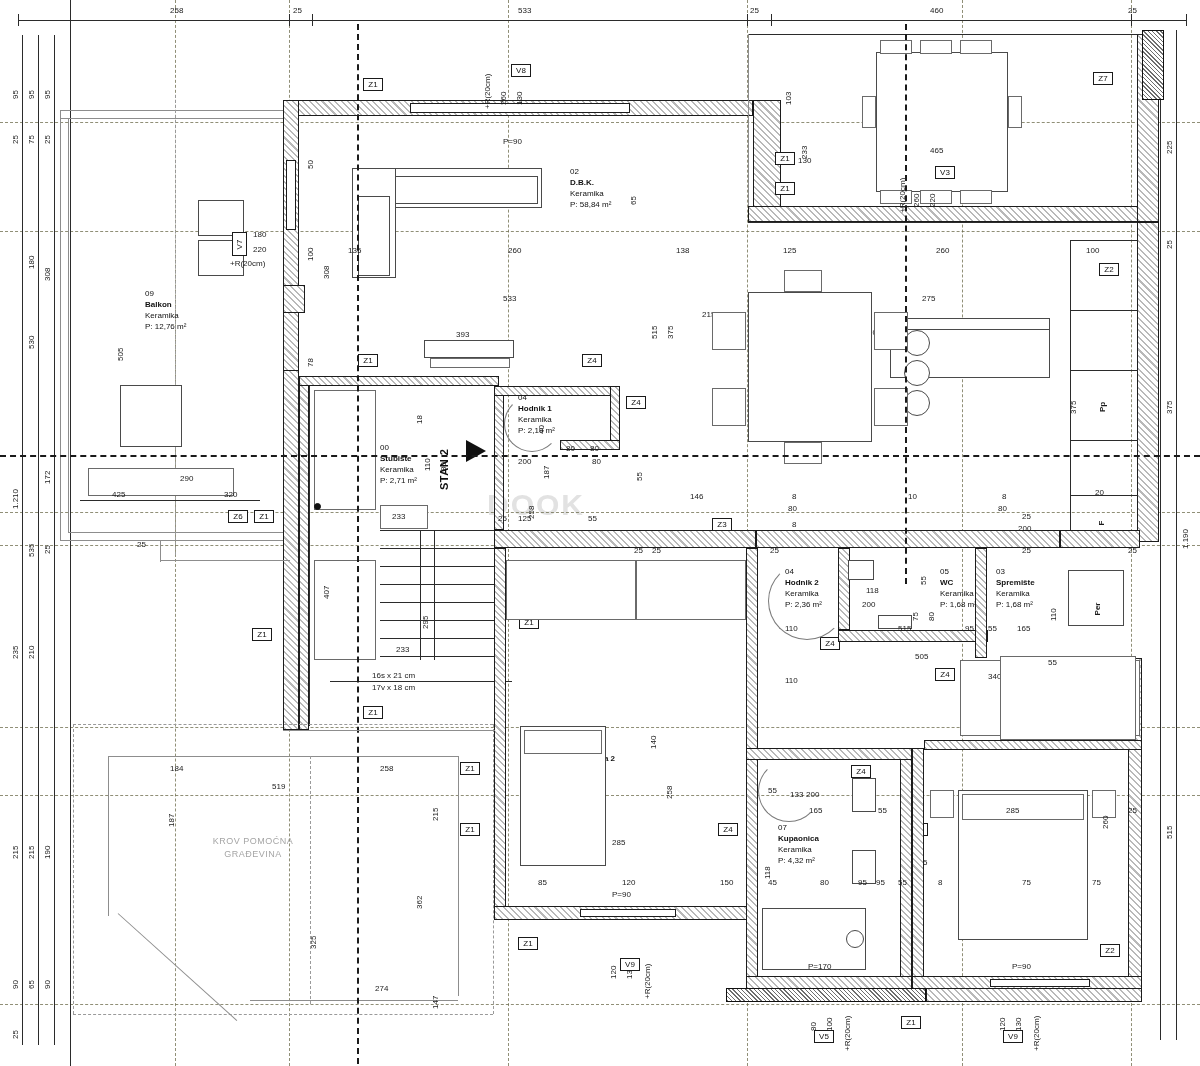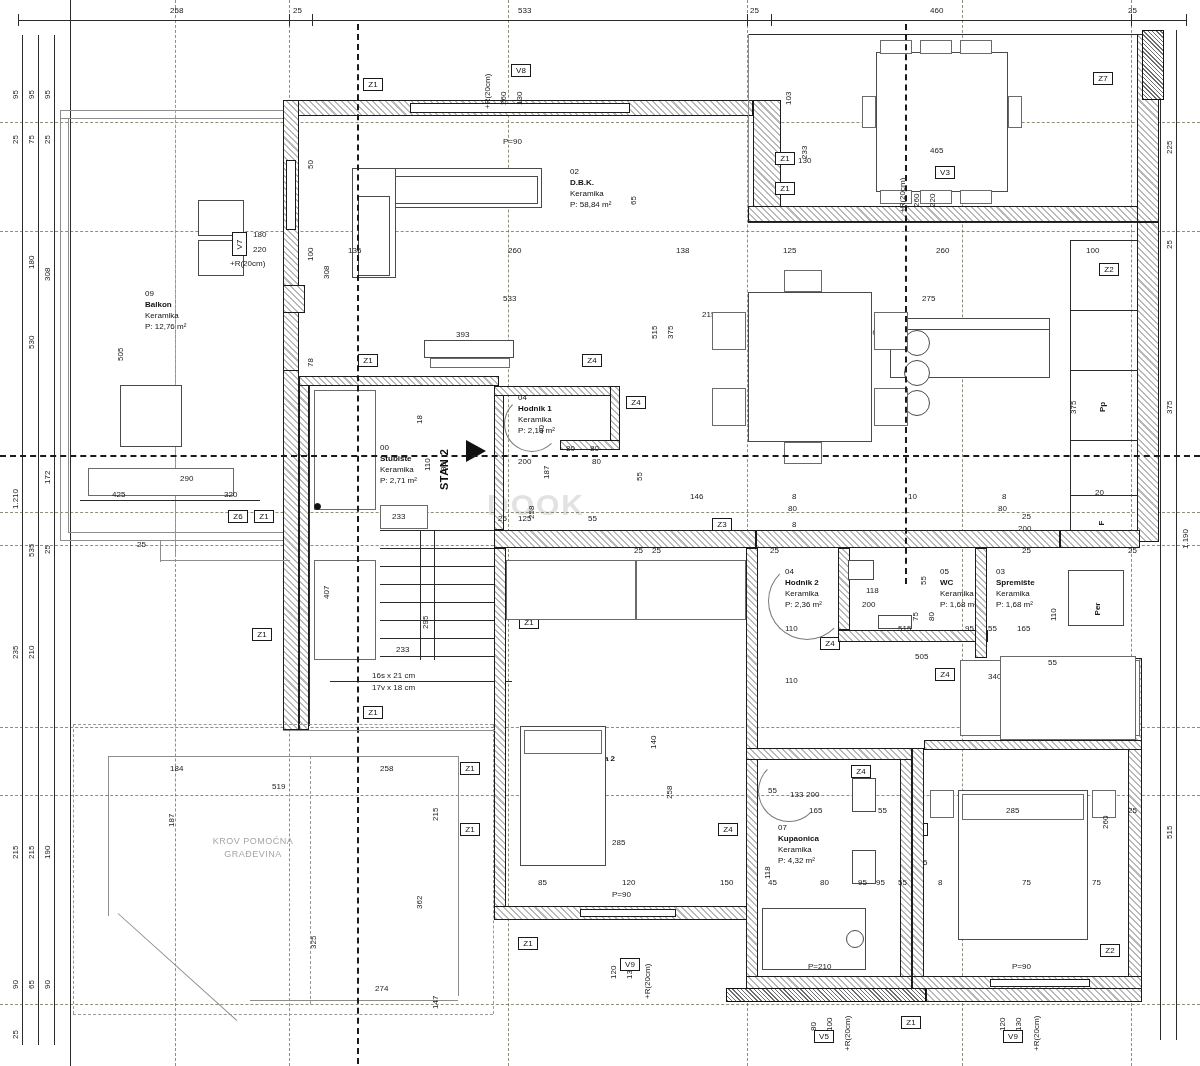--- a/index.html
+++ b/index.html
@@ -533,21 +533,21 @@
   <div class="dim" style="left:820px;top:878px;">80</div>
   <div class="dim" style="left:858px;top:878px;">95</div>
   <div class="dim" style="left:876px;top:878px;">95</div>
   <div class="dim" style="left:898px;top:878px;">55</div>
   <div class="dim" style="left:914px;top:858px;">215</div>
   <div class="dim" style="left:809px;top:806px;">165</div>
   <div class="dim" style="left:878px;top:806px;">55</div>
   <div class="dim" style="left:768px;top:786px;">55</div>
   <div class="dim" style="left:790px;top:790px;">133</div>
   <div class="dim" style="left:806px;top:790px;">200</div>
-  <div class="dim" style="left:808px;top:962px;">P=210</div>
+  <div class="dim" style="left:808px;top:962px;">P=170</div>
   <div class="door-arc" style="left:758px;top:760px;width:62px;height:62px;border-color:transparent;border-bottom-color:#7a7a7a;border-left-color:#7a7a7a;"></div>
   <div class="dimv" style="left:818px;top:1022px;">80</div>
   <div class="dimv" style="left:834px;top:1022px;">100</div>
   <div class="tag" style="left:814px;top:1030px;">
     <span>V5</span>
   </div>
   <div class="dimv" style="left:852px;top:1042px;">+R(20cm)</div>
 
   <div class="wall" style="left:912px;top:748px;width:12px;height:240px;"></div>
   <div class="wall" style="left:1128px;top:658px;width:14px;height:330px;"></div>

